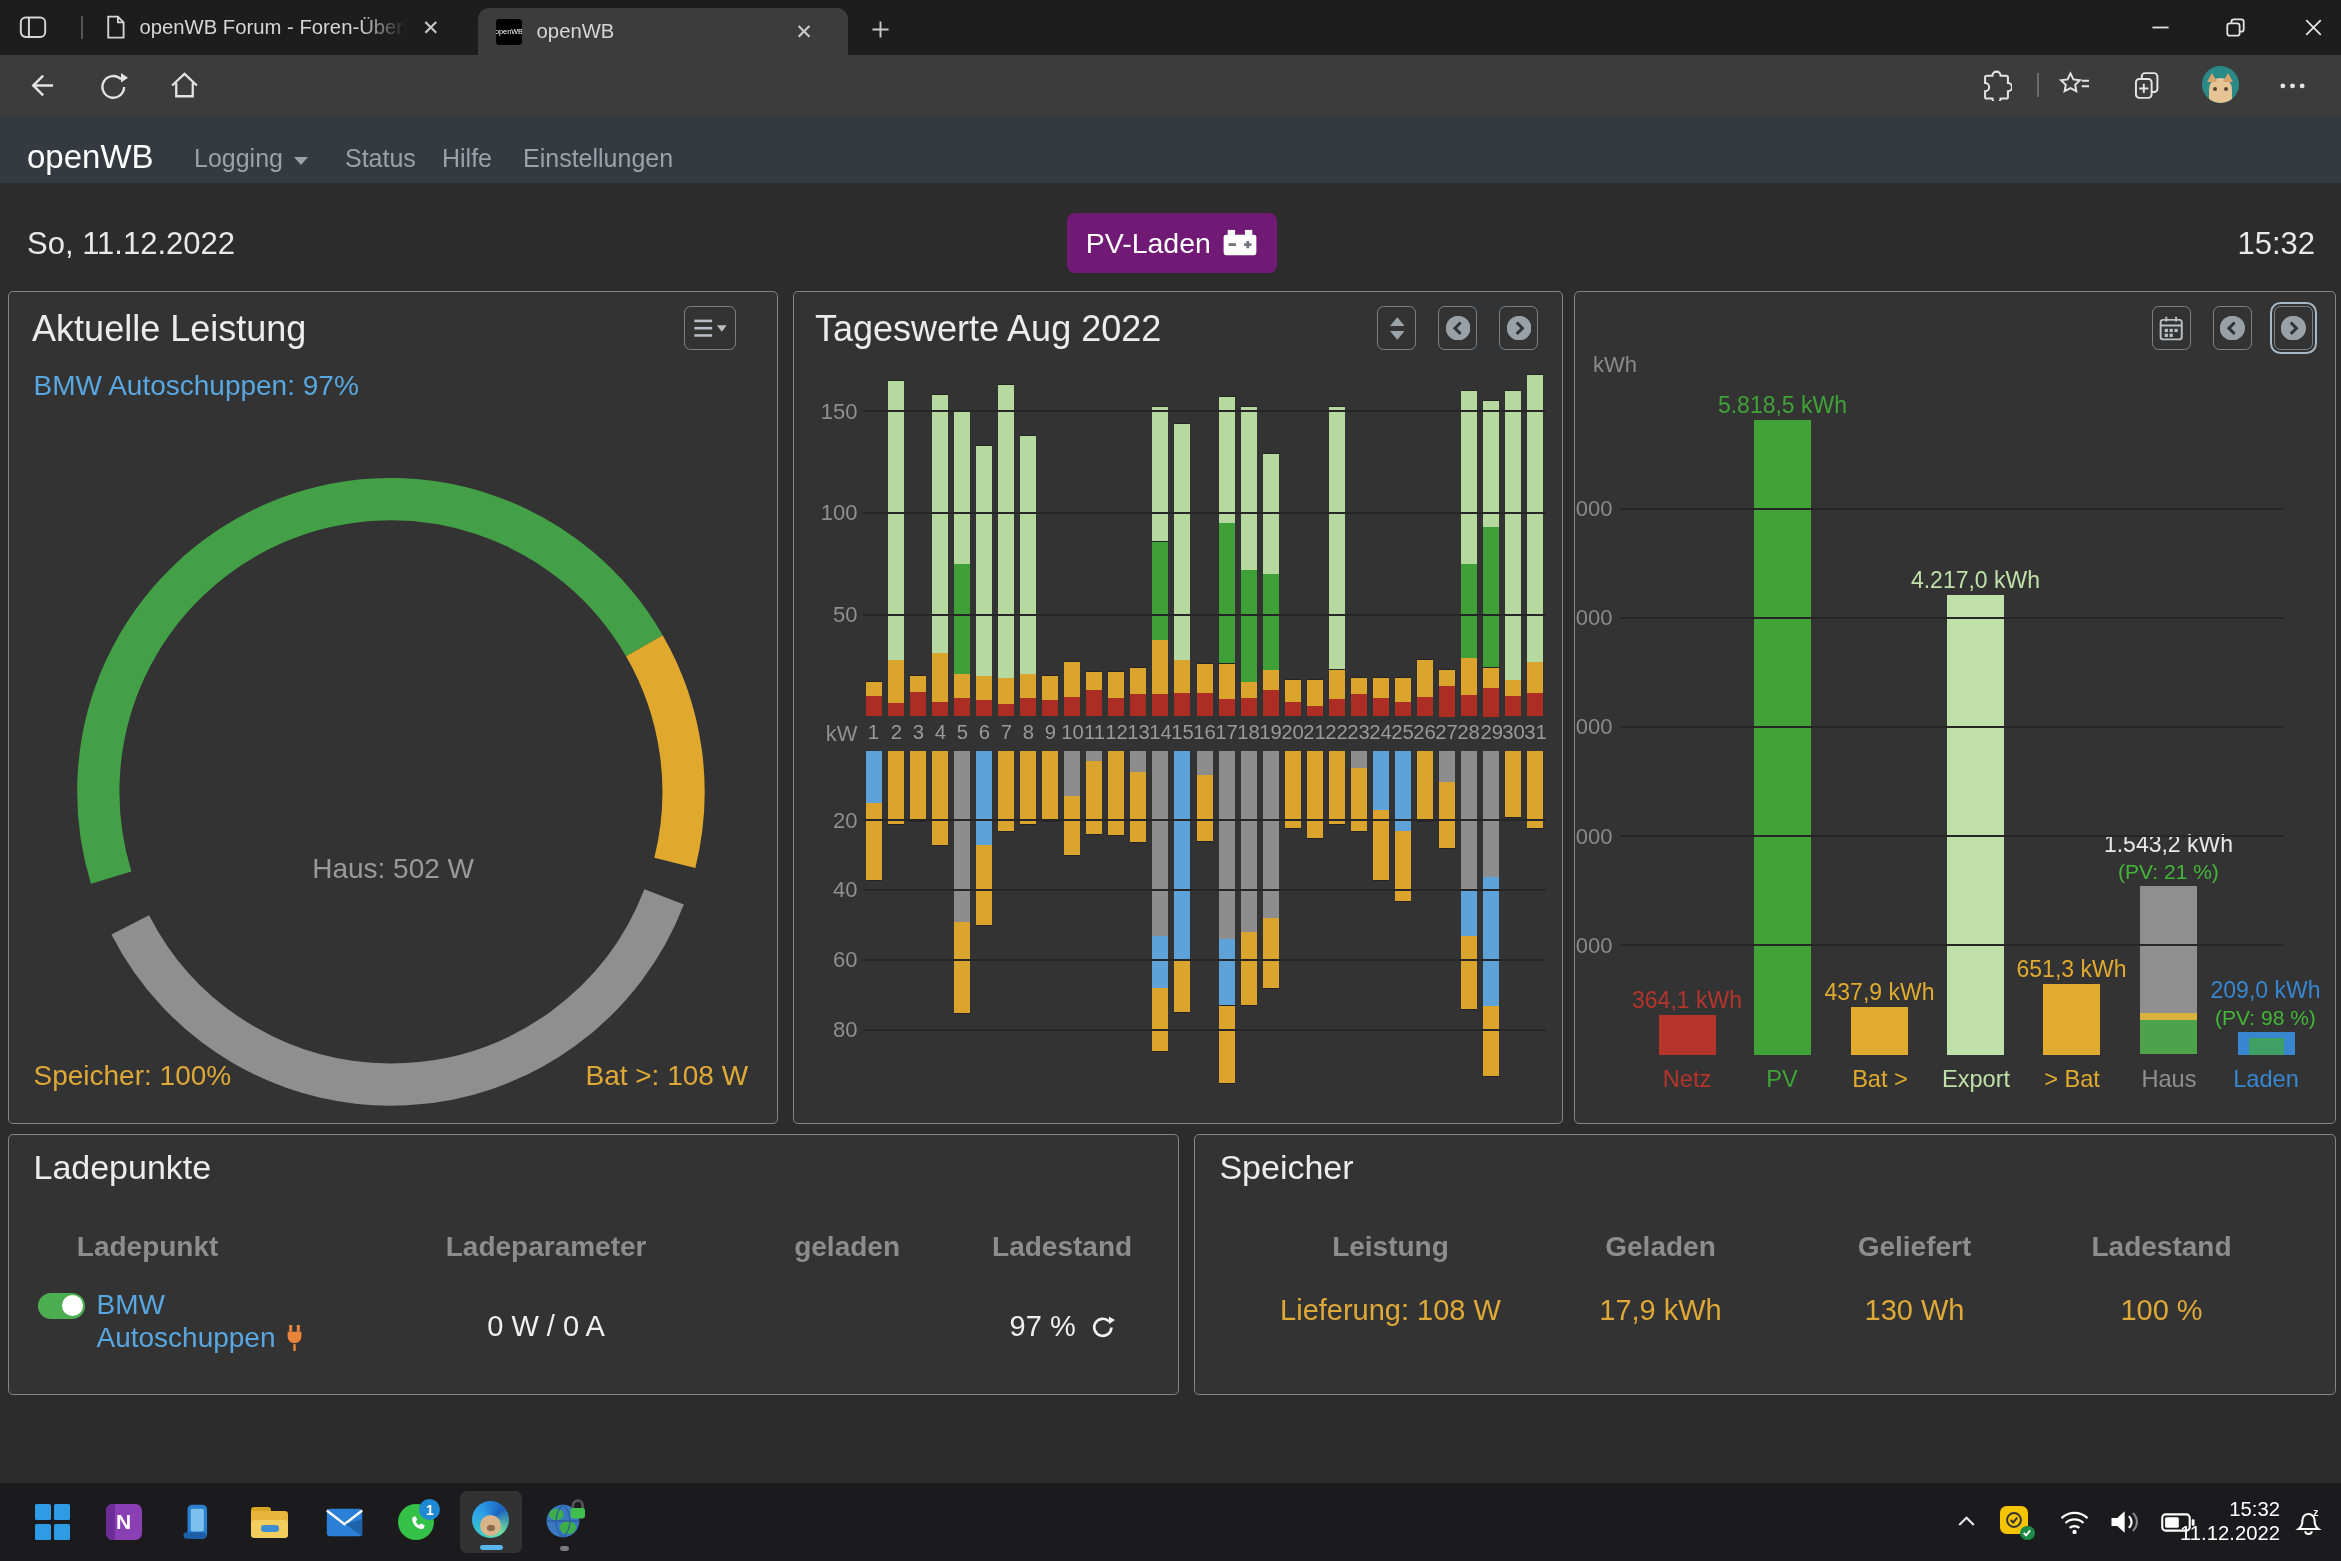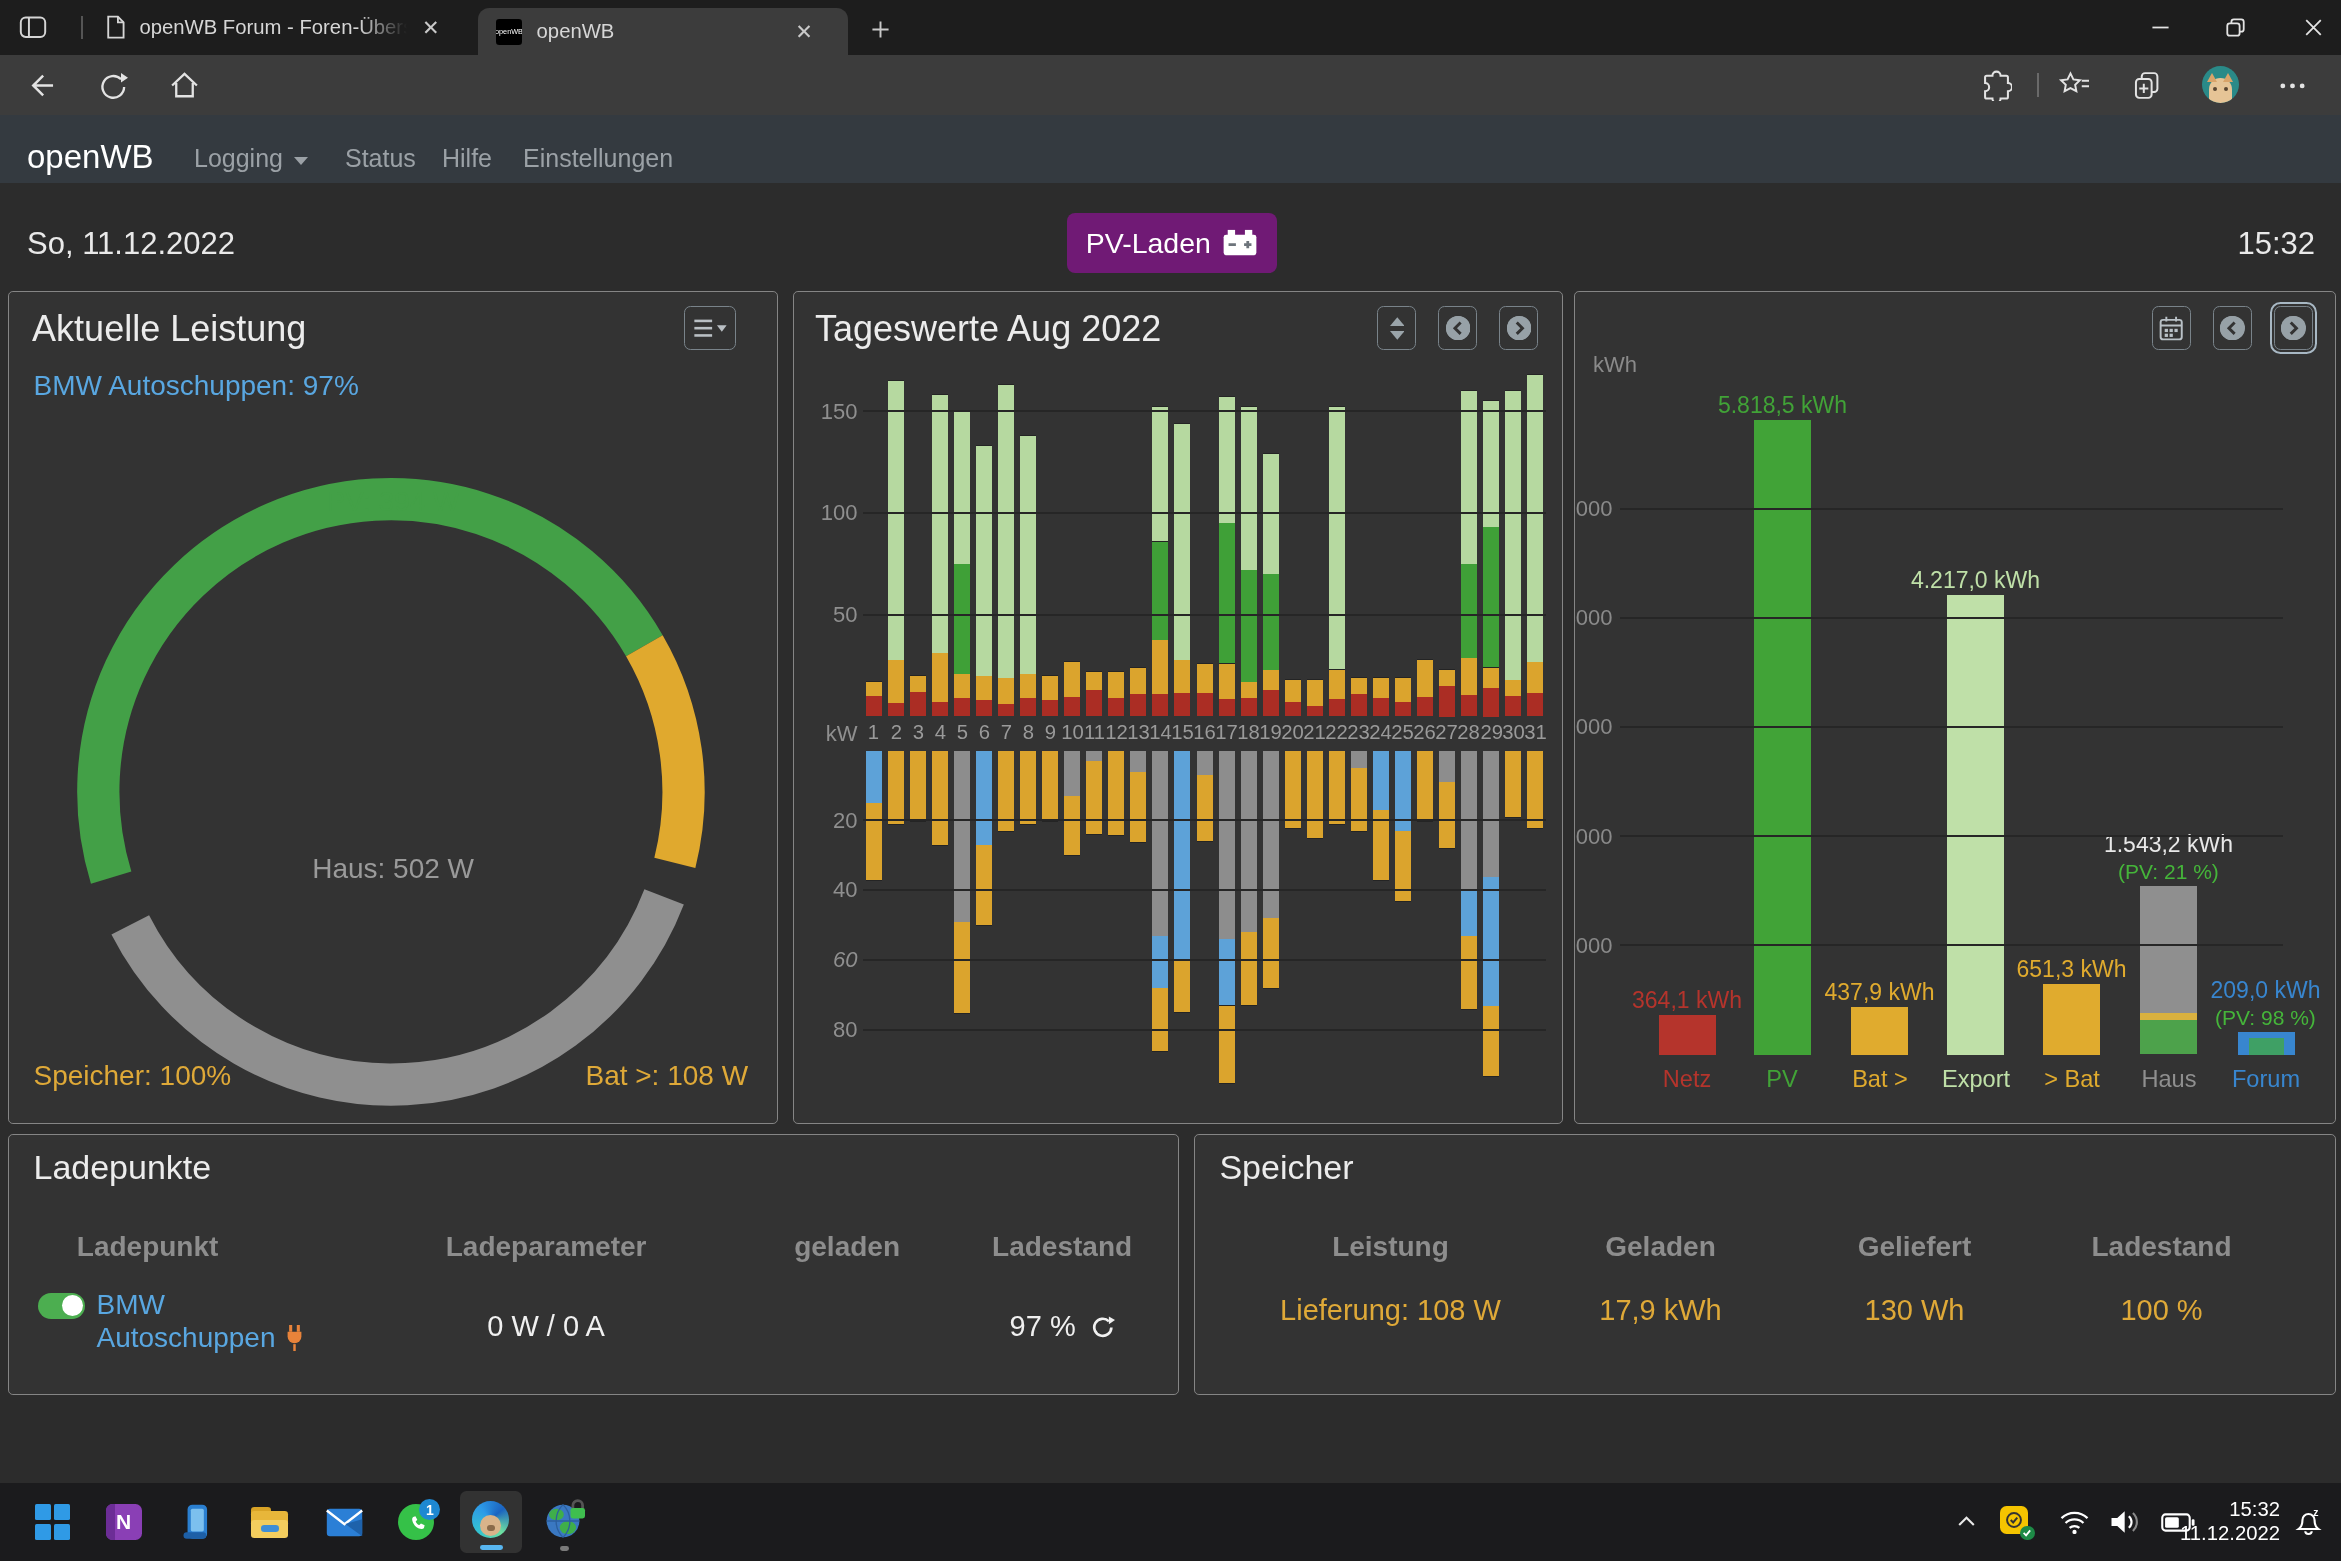--- a/index.html
+++ b/index.html
@@ -427,21 +427,21 @@
           <div style="position: absolute; left: 6.5px; top: 310px; width: 57px; text-align: right; font-size: 22px; color: rgb(143, 143, 143);">50</div>
           <div style="position: absolute; left: 69px; top: 220px; width: 683px; height: 2.4px; background: rgb(38, 38, 38);"></div>
           <div style="position: absolute; left: 6.5px; top: 208px; width: 57px; text-align: right; font-size: 22px; color: rgb(143, 143, 143);">100</div>
           <div style="position: absolute; left: 69px; top: 118px; width: 683px; height: 2.4px; background: rgb(38, 38, 38);"></div>
           <div style="position: absolute; left: 6.5px; top: 107px; width: 57px; text-align: right; font-size: 22px; color: rgb(143, 143, 143);">150</div>
           <div style="position: absolute; left: 69px; top: 527px; width: 683px; height: 2.4px; background: rgb(38, 38, 38);"></div>
           <div style="position: absolute; left: 6.5px; top: 516px; width: 57px; text-align: right; font-size: 22px; color: rgb(143, 143, 143);">20</div>
           <div style="position: absolute; left: 69px; top: 597px; width: 683px; height: 2.4px; background: rgb(38, 38, 38);"></div>
           <div style="position: absolute; left: 6.5px; top: 585px; width: 57px; text-align: right; font-size: 22px; color: rgb(143, 143, 143);">40</div>
           <div style="position: absolute; left: 69px; top: 667px; width: 683px; height: 2.4px; background: rgb(38, 38, 38);"></div>
-          <div style="position: absolute; left: 6.5px; top: 655px; width: 57px; text-align: right; font-size: 22px; color: rgb(143, 143, 143); font-style: italic;">60</div>
+          <div style="position: absolute; left: 6.5px; top: 655px; width: 57px; text-align: right; font-size: 22px; color: rgb(143, 143, 143);">60</div>
           <div style="position: absolute; left: 69px; top: 737px; width: 683px; height: 2.4px; background: rgb(38, 38, 38);"></div>
           <div style="position: absolute; left: 6.5px; top: 725px; width: 57px; text-align: right; font-size: 22px; color: rgb(143, 143, 143);">80</div>
           <div style="position: absolute; left: 6.5px; top: 429px; width: 57px; text-align: right; font-size: 22px; color: rgb(143, 143, 143);">kW</div>
         </div>
     </section>
 
     <section class="panel" style="left:1574px;top:176px;width:760px;height:831px;">
       <div class="abs" style="right:22px;top:14px;display:flex;gap:22px;">
         <div class="hbtn" style="width:37px;">
           <svg width="24.4" height="26" viewBox="0 0 30 32">
@@ -493,21 +493,21 @@
           <div style="position: absolute; left: 565px; top: 721px; width: 57px; height: 6.5px; background: rgb(217, 177, 63);"></div>
           <div style="position: absolute; left: 565px; top: 594px; width: 57px; height: 127px; background: rgb(143, 143, 143);"></div>
           <div style="position: absolute; left: 488px; top: 539px; width: 211px; text-align: center; font-size: 23px; color: rgb(232, 232, 232);">1.543,2 kWh</div>
           <div style="position: absolute; left: 488px; top: 568px; width: 211px; text-align: center; font-size: 21px; color: rgb(69, 181, 58);">(PV: 21 %)</div>
           <div style="position: absolute; left: 525px; top: 774px; width: 138px; text-align: center; font-size: 23.6px; color: rgb(143, 143, 143);">Haus</div>
           <div style="position: absolute; left: 663px; top: 740px; width: 57px; height: 23px; background: rgb(56, 134, 207);">
             <div style="position: absolute; inset: 5.7px 10.6px 0px; background: rgb(63, 160, 101);"></div>
           </div>
           <div style="position: absolute; left: 585px; top: 685px; width: 211px; text-align: center; font-size: 23px; color: rgb(56, 134, 207);">209,0 kWh</div>
           <div style="position: absolute; left: 585px; top: 714px; width: 211px; text-align: center; font-size: 21px; color: rgb(69, 181, 58);">(PV: 98 %)</div>
-          <div style="position: absolute; left: 622px; top: 774px; width: 138px; text-align: center; font-size: 23.6px; color: rgb(56, 134, 207);">Forum</div>
+          <div style="position: absolute; left: 622px; top: 774px; width: 138px; text-align: center; font-size: 23.6px; color: rgb(56, 134, 207);">Laden</div>
           <div style="position: absolute; left: 45px; top: 652px; width: 663px; height: 2.4px; background: rgb(38, 38, 38);"></div>
           <div style="position: absolute; left: -11.4px; top: 641px; width: 73px; text-align: left; font-size: 22px; color: rgb(138, 138, 138);">1000</div>
           <div style="position: absolute; left: 45px; top: 543px; width: 663px; height: 2.4px; background: rgb(38, 38, 38);"></div>
           <div style="position: absolute; left: -11.4px; top: 532px; width: 73px; text-align: left; font-size: 22px; color: rgb(138, 138, 138);">2000</div>
           <div style="position: absolute; left: 45px; top: 434px; width: 663px; height: 2.4px; background: rgb(38, 38, 38);"></div>
           <div style="position: absolute; left: -11.4px; top: 422px; width: 73px; text-align: left; font-size: 22px; color: rgb(138, 138, 138);">3000</div>
           <div style="position: absolute; left: 45px; top: 325px; width: 663px; height: 2.4px; background: rgb(38, 38, 38);"></div>
           <div style="position: absolute; left: -11.4px; top: 313px; width: 73px; text-align: left; font-size: 22px; color: rgb(138, 138, 138);">4000</div>
           <div style="position: absolute; left: 45px; top: 216px; width: 663px; height: 2.4px; background: rgb(38, 38, 38);"></div>
           <div style="position: absolute; left: -11.4px; top: 204px; width: 73px; text-align: left; font-size: 22px; color: rgb(138, 138, 138);">5000</div>

